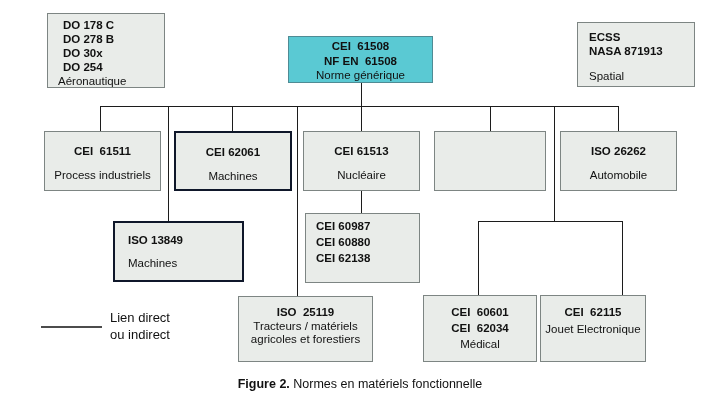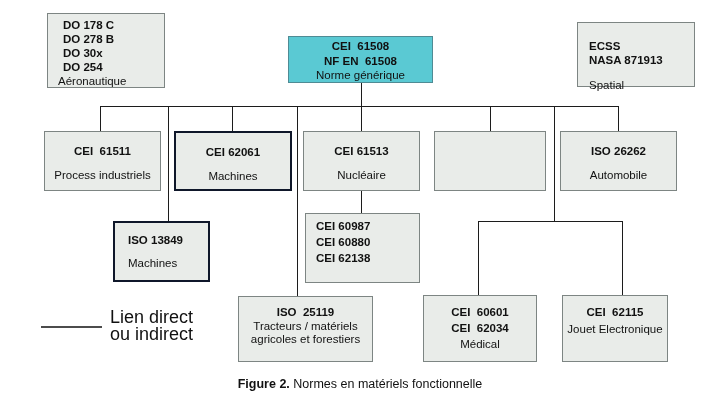--- a/index.html
+++ b/index.html
@@ -16,39 +16,39 @@
   .box.teal { background:#5ac9d3; border:1px solid #4f8b94; }
   .code { font-weight:bold; white-space:pre-wrap; display:block; }
   .label { display:block; }
   .center { text-align:center; }
   .vline { position:absolute; width:1px; background:#1c1c1c; }
   .hline { position:absolute; height:1px; background:#1c1c1c; }
   
   #n-aero { left:47px; top:13px; width:118px; height:75px; padding:4px 0 0 10px; }
   #n-aero .code { margin-left:5px; }
   #n-generique { left:288px; top:36px; width:145px; height:47px; padding-top:2px; line-height:14.5px; }
-  #n-spatial { left:577px; top:22px; width:118px; height:65px; padding:16px 0 0 11px; }
+  #n-spatial { left:577px; top:22px; width:118px; height:65px; padding:7px 0 0 11px; }
   #n-spatial .label { margin-top:11px; }
   .row2 { top:131px; width:117px; height:60px; padding-top:12px; }
   .row2 .code { margin-bottom:10px; }
   #n-process { left:44px; }
   #n-m62061 { left:174px; width:118px; }
   #n-nucleaire { left:303px; }
   #n-ferroviaire { left:434px; width:112px; }
   #n-automobile { left:560px; }
-  #n-m13849 { left:113px; top:221px; width:97px; height:61px; padding:10px 0 0 13px; }
+  #n-m13849 { left:113px; top:221px; width:131px; height:61px; padding:10px 0 0 13px; }
   #n-m13849 .code { margin-bottom:9px; }
   #n-group { left:305px; top:213px; width:115px; height:70px; padding:4px 0 0 10px; line-height:16px; }
   #n-tracteurs { left:238px; top:296px; width:135px; height:66px; padding-top:9px; line-height:13.5px; }
   #n-medical { left:423px; top:295px; width:114px; height:67px; padding-top:8px; line-height:16px; }
-  #n-jouet { left:562px; top:295px; width:106px; height:67px; padding-top:8px; line-height:16px; }
+  #n-jouet { left:540px; top:295px; width:106px; height:67px; padding-top:8px; line-height:16px; }
   #n-jouet .label { margin-top:1px; }
   
   #legend-line { left:41px; top:326px; width:61px; height:2px; background:#4c4c4c; position:absolute; }
-  #legend-text { position:absolute; left:110px; top:309px; font-size:18px; line-height:17px; }
+  #legend-text { position:absolute; left:110px; top:309px; font-size:13px; line-height:17px; }
   
   #caption { position:absolute; left:0; top:377px; width:720px; text-align:center; font-size:12.5px; }
   #caption .fig { font-weight:bold; }
 </style>
 </head>
 <body>
 
 <div id="stage">
 
   <div class="vline" style="left:361px; top:83px;  height:23px;"></div>

